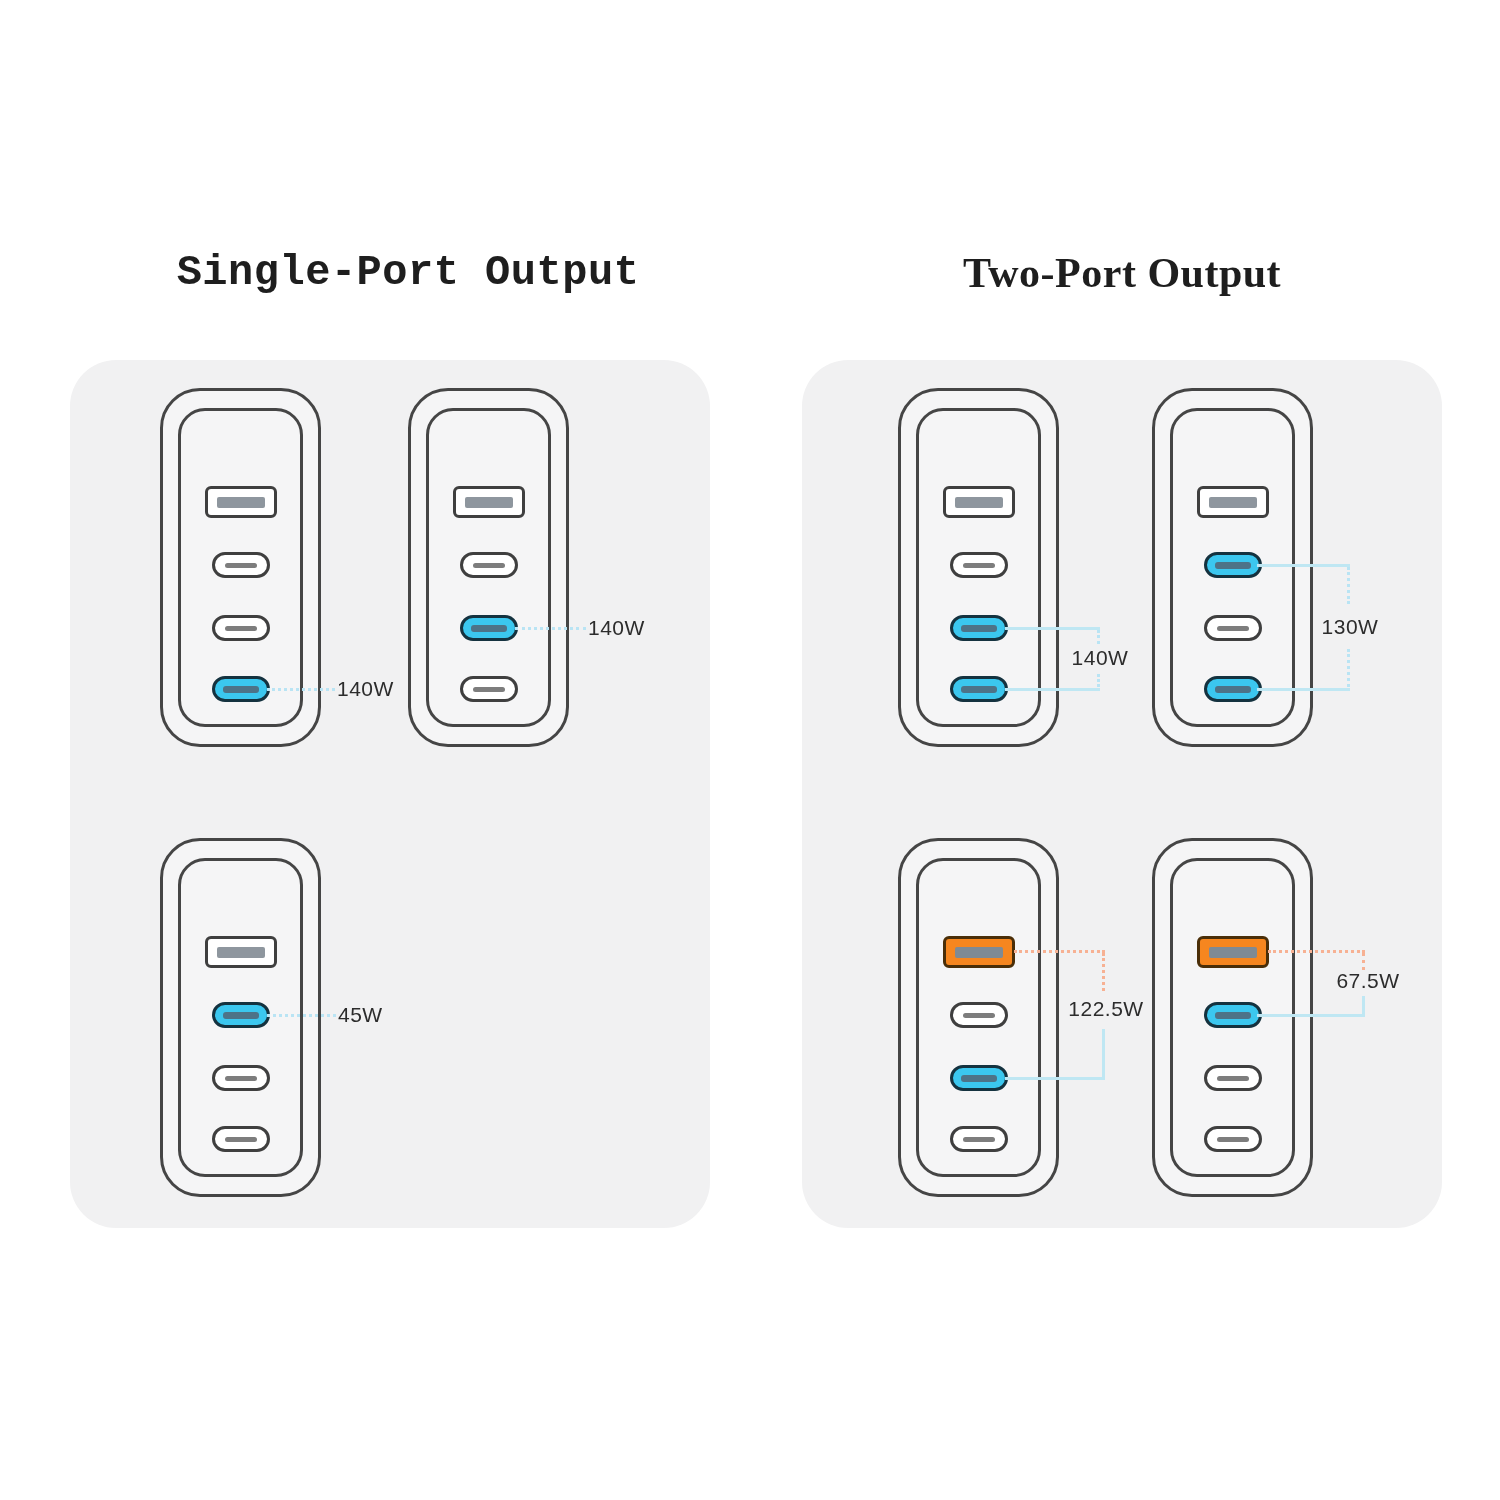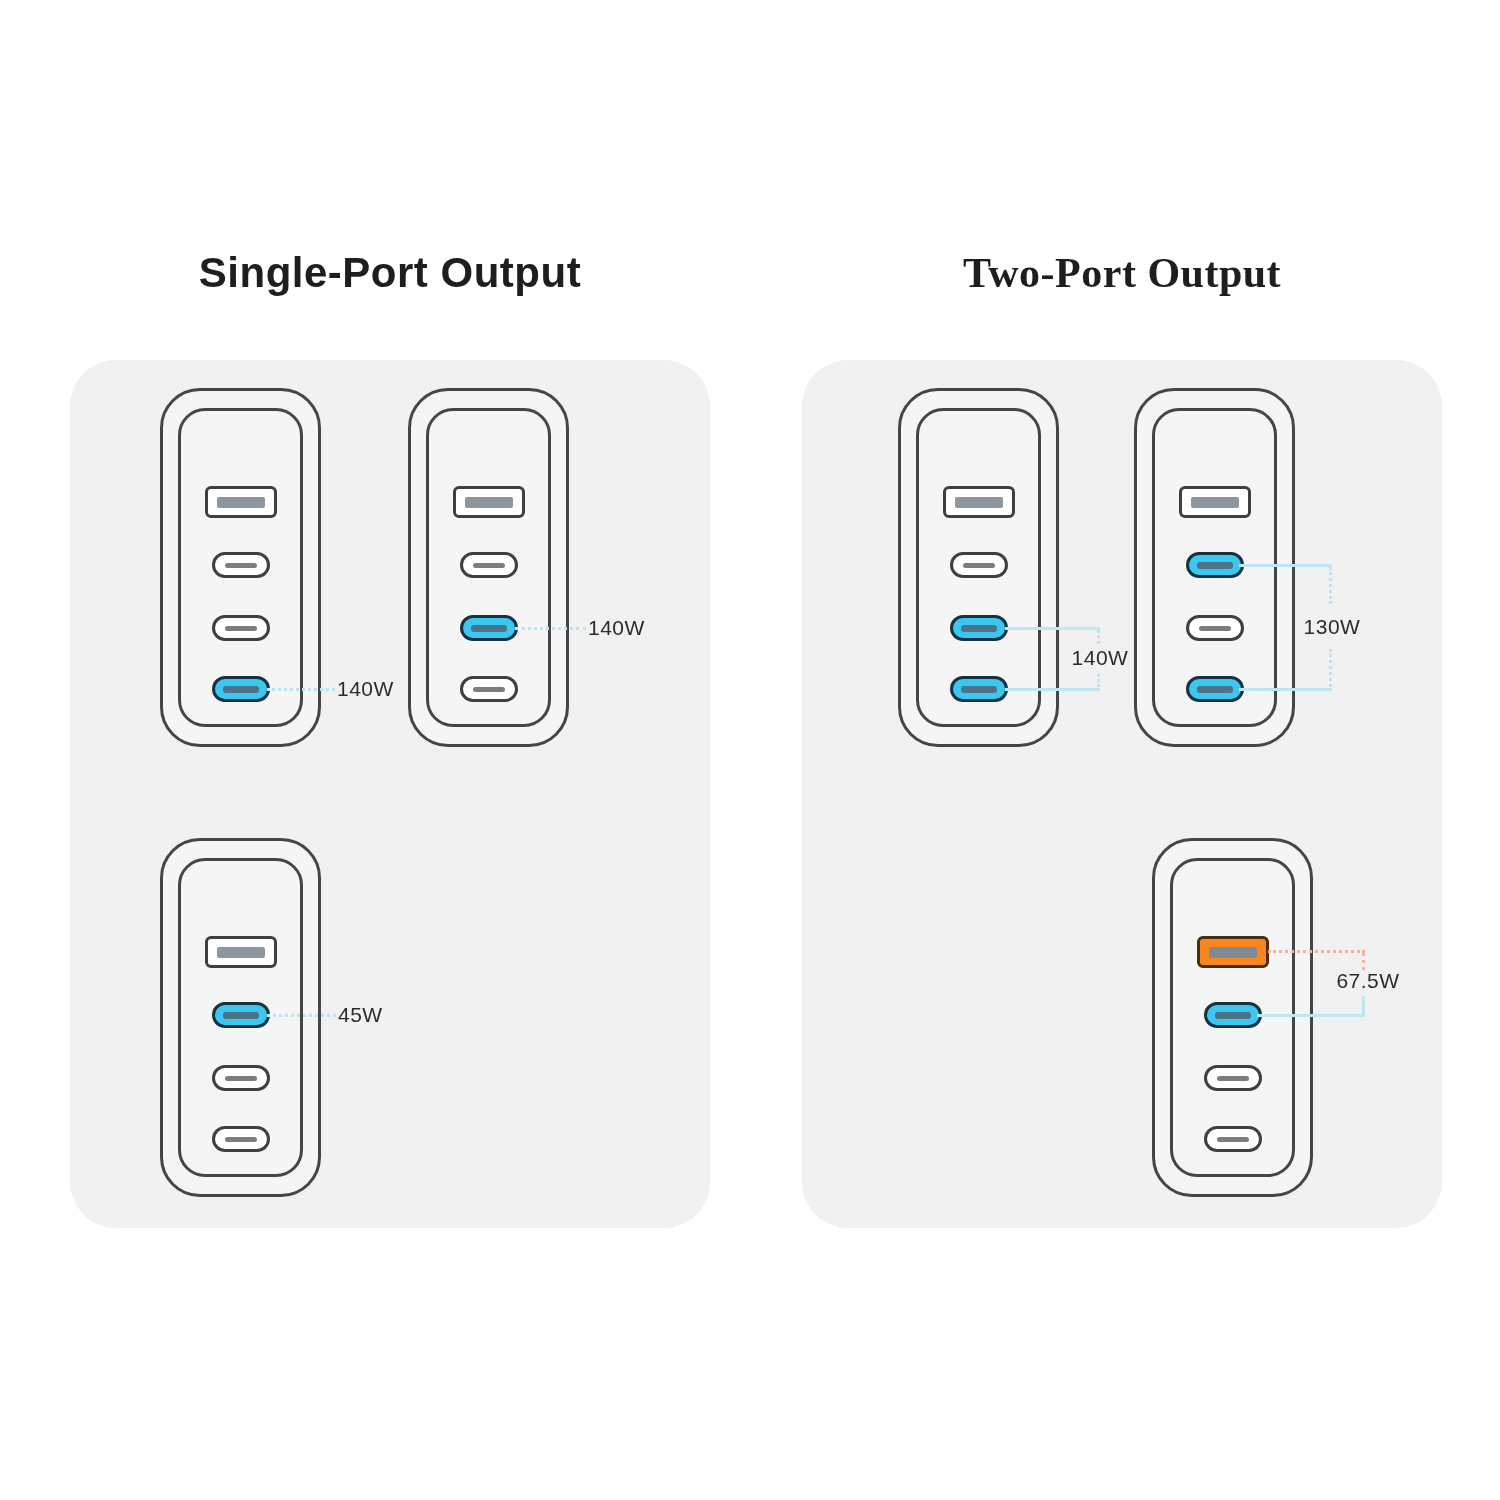--- a/index.html
+++ b/index.html
@@ -4,21 +4,21 @@
 <style>
   html,body{margin:0;padding:0;}
   body{
     width:1500px;height:1500px;background:#ffffff;position:relative;
     font-family:"Liberation Sans", sans-serif;overflow:hidden;
   }
   .title{
     position:absolute;top:250px;width:640px;text-align:center;
     font-size:42px;font-weight:700;color:#1e1e1e;letter-spacing:.5px;line-height:46px;
   }
-  #title-left{left:70px;}
+  #title-left{left:88px;font-family:Liberation Mono, monospace;}
   #title-right{left:802px;font-family:Liberation Serif, serif;}
   .panel{
     position:absolute;top:360px;width:640px;height:868px;
     background:#f1f1f2;border-radius:46px;
   }
   #panel-left{left:70px;}
   #panel-right{left:802px;}
   .unit{position:absolute;width:161px;height:359px;}
   .charger{
     position:absolute;left:0;top:0;width:161px;height:359px;box-sizing:border-box;
@@ -142,21 +142,21 @@
           <div class="bar-c"></div>
         </div>
     </div>
     <div class="hline solid-blue" style="left:107px;top:239px;width:95px"></div>
     <div class="hline solid-blue" style="left:107px;top:300px;width:95px"></div>
     <div class="vline dot-blue" style="left:199px;top:242px;height:14px"></div>
     <div class="vline dot-blue" style="left:199px;top:286px;height:13px"></div>
     <div class="wlabel centered" style="left:202px;top:254px">140W</div>
   </div>
 
-  <div class="unit" style="left:332px;top:28px">
+  <div class="unit" style="left:350px;top:28px">
     <div class="charger">
       <div class="inner"></div>
       <div class="port usba" style="top:95px">
           <div class="bar-a"></div>
         </div>
       <div class="port usbc blue" style="top:161px">
           <div class="bar-c"></div>
         </div>
       <div class="port usbc" style="top:224px">
           <div class="bar-c"></div>
@@ -165,20 +165,42 @@
           <div class="bar-c"></div>
         </div>
     </div>
     <div class="hline solid-blue" style="left:105px;top:176px;width:93px"></div>
     <div class="hline solid-blue" style="left:105px;top:300px;width:93px"></div>
     <div class="vline dot-blue" style="left:195px;top:179px;height:37px"></div>
     <div class="vline dot-blue" style="left:195px;top:261px;height:38px"></div>
     <div class="wlabel centered" style="left:198px;top:223px">130W</div>
   </div>
 
+  <div class="unit" style="left:96px;top:478px">
+    <div class="charger">
+      <div class="inner"></div>
+      <div class="port usba orange" style="top:95px">
+          <div class="bar-a"></div>
+        </div>
+      <div class="port usbc" style="top:161px">
+          <div class="bar-c"></div>
+        </div>
+      <div class="port usbc blue" style="top:224px">
+          <div class="bar-c"></div>
+        </div>
+      <div class="port usbc" style="top:285px">
+          <div class="bar-c"></div>
+        </div>
+    </div>
+    <div class="hline dot-orange" style="left:116px;top:112px;width:91px"></div>
+    <div class="vline dot-orange" style="left:204px;top:115px;height:38px"></div>
+    <div class="wlabel centered" style="left:208px;top:155px">122.5W</div>
+    <div class="vline solid-blue" style="left:204px;top:191px;height:48px"></div>
+    <div class="hline solid-blue" style="left:107px;top:239px;width:100px"></div>
+  </div>
 
   <div class="unit" style="left:350px;top:478px">
     <div class="charger">
       <div class="inner"></div>
       <div class="port usba orange" style="top:95px">
           <div class="bar-a"></div>
         </div>
       <div class="port usbc blue" style="top:161px">
           <div class="bar-c"></div>
         </div>

